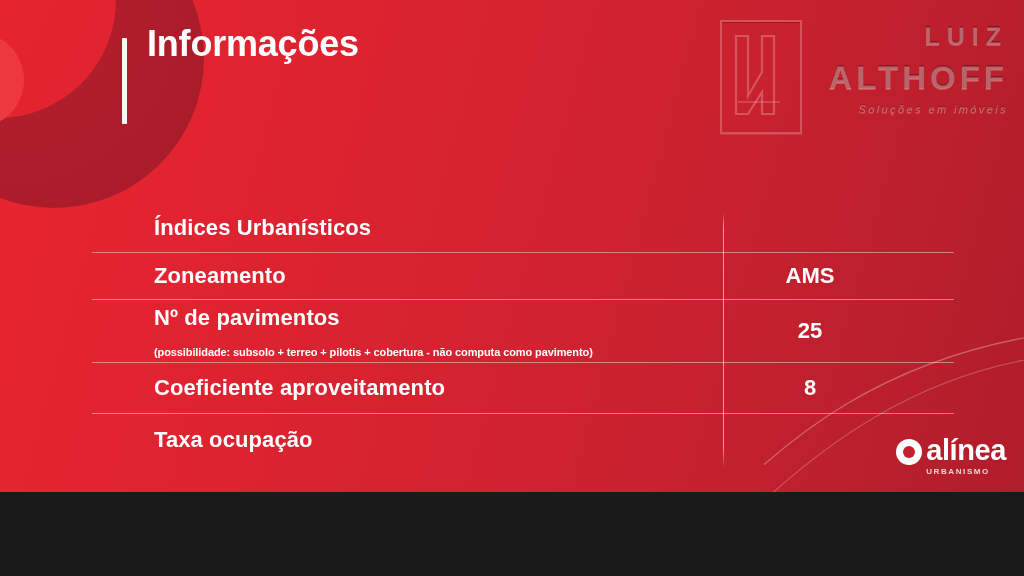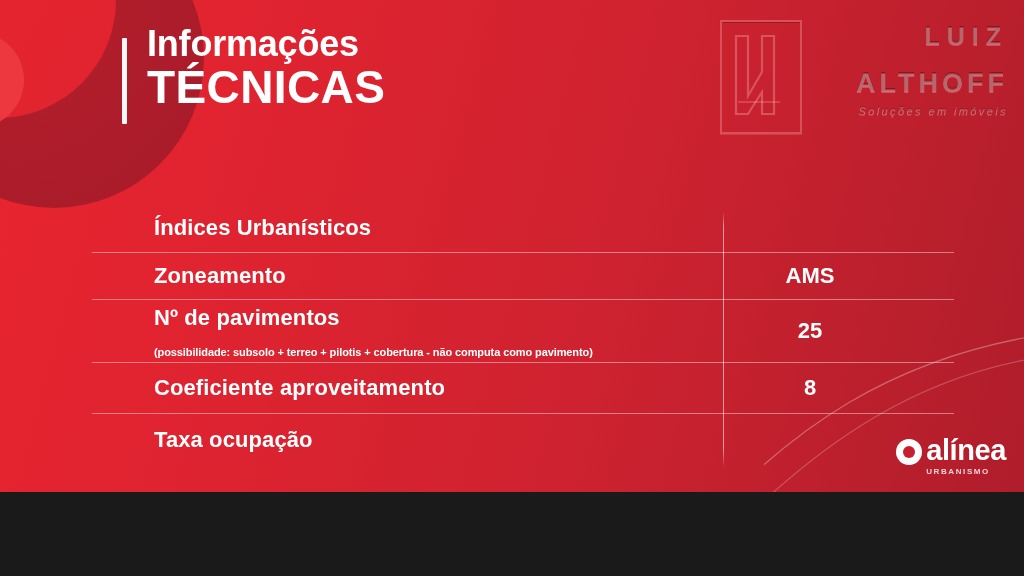--- a/index.html
+++ b/index.html
@@ -134,24 +134,24 @@
     color: rgba(255,205,205,.22);
     text-shadow: 0 1px 0 rgba(255,255,255,.22), 0 -1px 0 rgba(0,0,0,.28);
     font-weight: 800;
   }
   .la-word1 {
     font-size: 25px;
     letter-spacing: 7px;
     text-align: right;
   }
   .la-word2 {
-    font-size: 27px;
+    font-size: 33px;
     letter-spacing: 4px;
     text-align: right;
-    margin-top: 17px;
+    margin-top: 8px;
   }
   .la-tag {
     display: block;
     font-size: 11px;
     font-style: italic;
     letter-spacing: 2.4px;
     text-align: right;
     color: rgba(255,210,210,.30);
     text-shadow: 0 1px 0 rgba(255,255,255,.18), 0 -1px 0 rgba(0,0,0,.22);
     margin-top: 6px;
@@ -285,21 +285,20 @@
     <svg width="260" height="170" viewBox="0 0 260 170" aria-hidden="true">
       <path d="M -40 180 C 30 110, 120 40, 270 14" fill="none" stroke="rgba(255,255,255,0.30)" stroke-width="1.3"></path>
       <path d="M -10 188 C 60 122, 150 56, 272 36" fill="none" stroke="rgba(255,255,255,0.22)" stroke-width="1.3"></path>
     </svg>
   </div>
 
   <div class="title-block">
     <div class="title-bar"></div>
     <div class="title-text">
       <span class="title-line1">Informações</span>
-      <span class="title-line2">TÉCNICAS</span>
     </div>
   </div>
 
   <div class="la-logo">
     <div class="la-mark">
       <svg width="74" height="106" viewBox="0 0 74 106" aria-hidden="true">
         <path d="M14 14 L26 14 L26 74 L40 50 L40 14 L52 14 L52 92 L40 92 L40 70 L26 92 L14 92 Z" fill="none" stroke="rgba(255,200,200,0.30)" stroke-width="2.2"></path>
         <path d="M16 80 L58 80" fill="none" stroke="rgba(255,200,200,0.22)" stroke-width="2"></path>
       </svg>
     </div>

